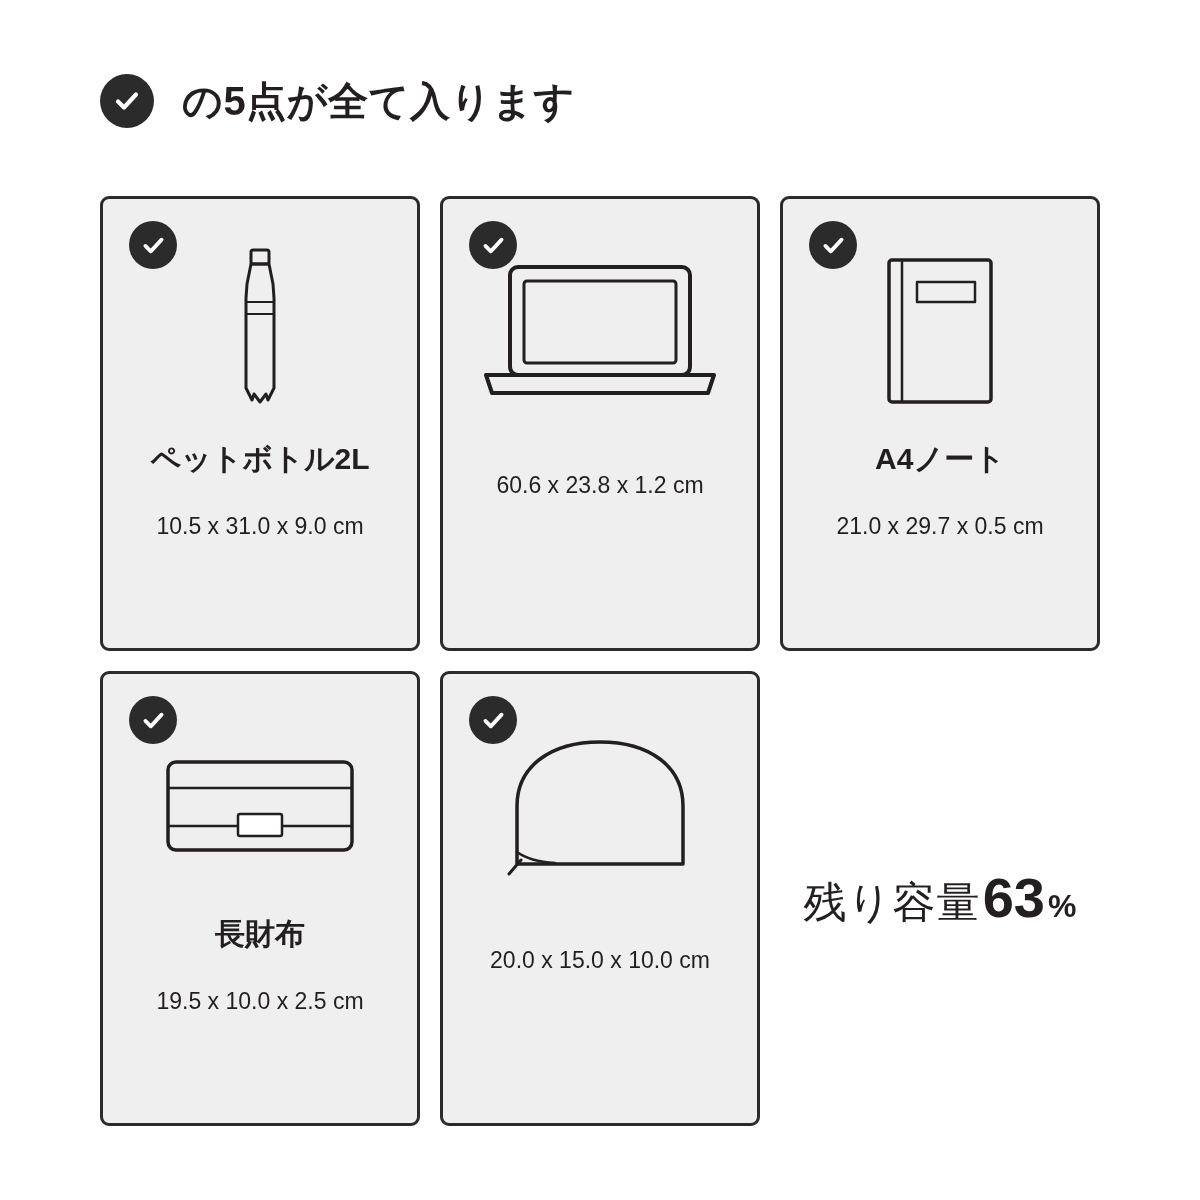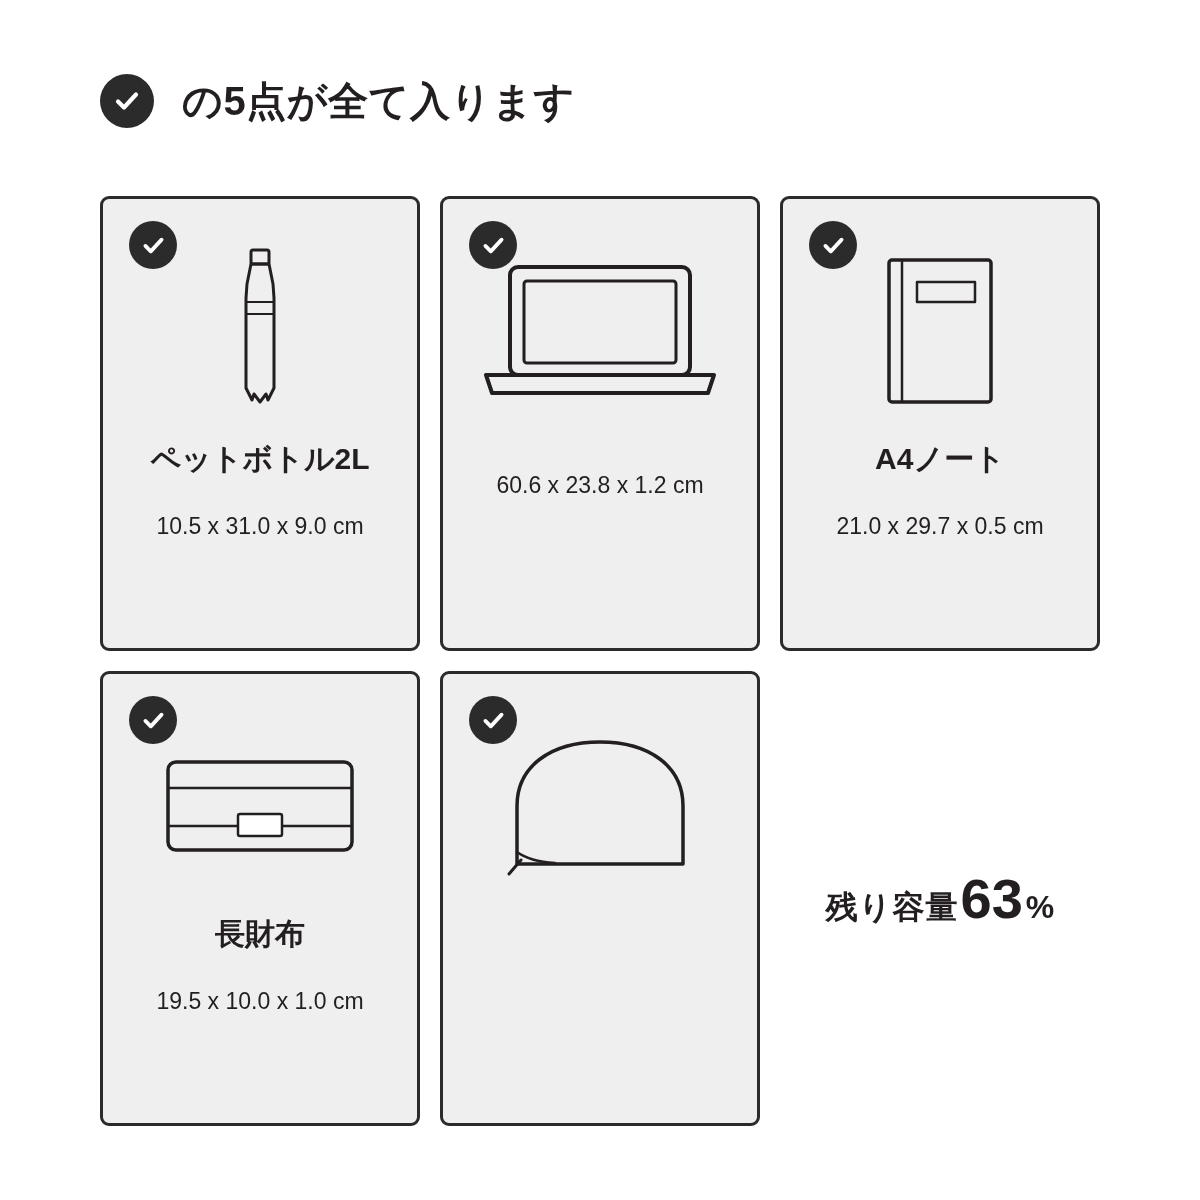--- a/index.html
+++ b/index.html
@@ -113,22 +113,22 @@
     align-items: center;
     justify-content: center;
   }
   .capacity {
     display: flex;
     align-items: baseline;
     justify-content: center;
     white-space: nowrap;
   }
   .capacity-label {
-    font-size: 32px;
-    font-weight: bold;
+    font-size: 43px;
+    font-weight: normal;
     letter-spacing: 1px;
   }
   .capacity-value {
     font-size: 56px;
     font-weight: bold;
     letter-spacing: 0px;
     margin-left: 2px;
     text-align: right;
   }
   .capacity-unit {
@@ -222,38 +222,39 @@
         <svg width="200" height="110" viewBox="0 0 200 110" aria-hidden="true">
           <g fill="none" stroke="#231f20" stroke-width="3.5" stroke-linejoin="round">
             <rect x="8" y="8" width="184" height="88" rx="8"></rect>
             <path d="M8 34 H192" stroke-width="2.5"></path>
             <path d="M8 72 H192" stroke-width="2.5"></path>
             <rect x="78" y="60" width="44" height="22" rx="2" fill="#ffffff" stroke-width="2.5"></rect>
           </g>
         </svg>
       </div>
       <div class="card-title">長財布</div>
-      <div class="card-dims">19.5 x 10.0 x 1.0 cm</div>
+      <div class="card-dims">19.5 x 10.0 x 2.5 cm</div>
     </div>
 
     <div class="card">
       <span class="check-badge">
         <svg width="27" height="27" viewBox="0 0 30 30" aria-hidden="true">
           <path d="M6 15.5 L12 21.5 L24 8.5" fill="none" stroke="#ffffff" stroke-width="4.2" stroke-linecap="round" stroke-linejoin="round"></path>
         </svg>
       </span>
       <div class="art">
         <svg width="210" height="150" viewBox="0 0 210 150" aria-hidden="true">
           <g fill="none" stroke="#231f20" stroke-width="3.5" stroke-linejoin="round" stroke-linecap="round">
             <path d="M22 130 V72 C22 32 56 8 105 8 C154 8 188 32 188 72 V130 Z"></path>
             <path d="M22 118 C30 124 44 128 60 129" stroke-width="2.5"></path>
             <path d="M14 140 L26 126" stroke-width="3"></path>
           </g>
         </svg>
       </div>
+      <div class="card-dims">20.0 x 15.0 x 10.0 cm</div>
     </div>
 
     <div class="capacity-cell">
       <div class="capacity">
         <span class="capacity-label">残り容量</span>
         <span class="capacity-value">63</span>
         <span class="capacity-unit">%</span>
       </div>
     </div>
 

